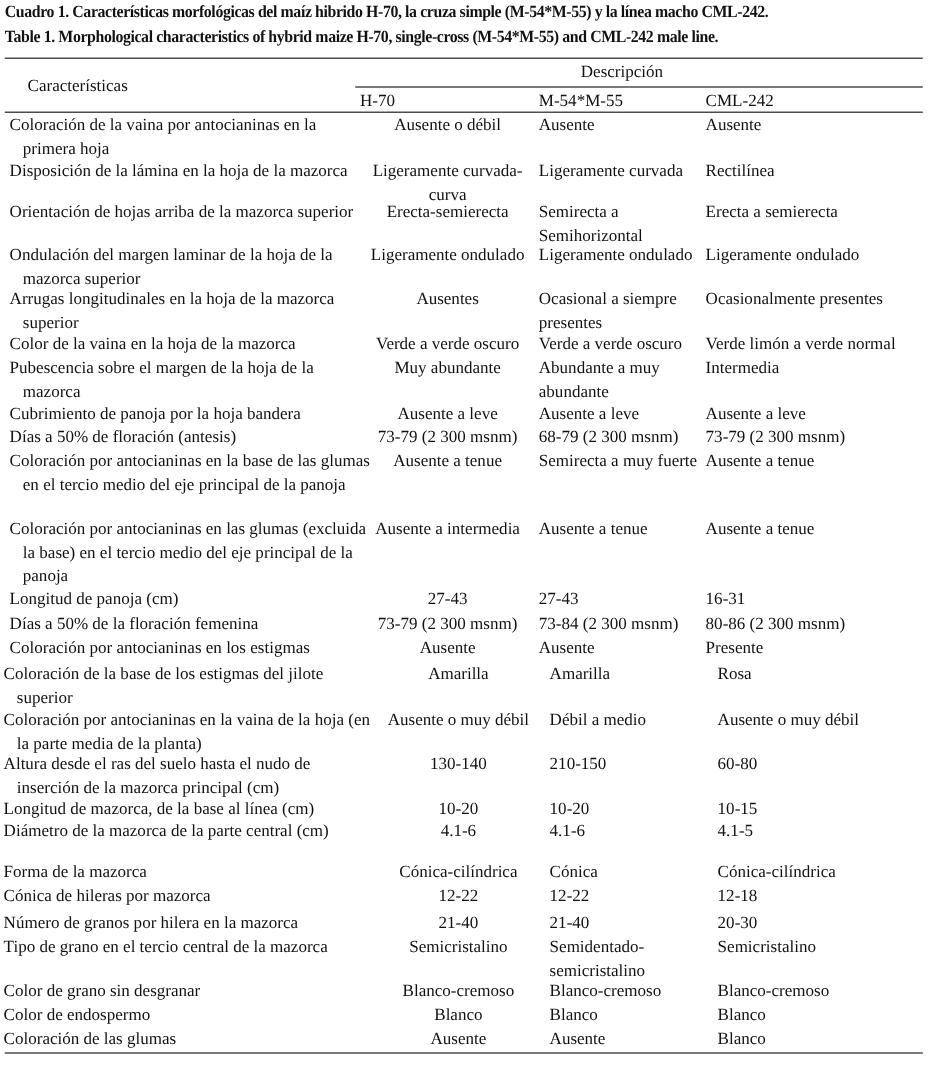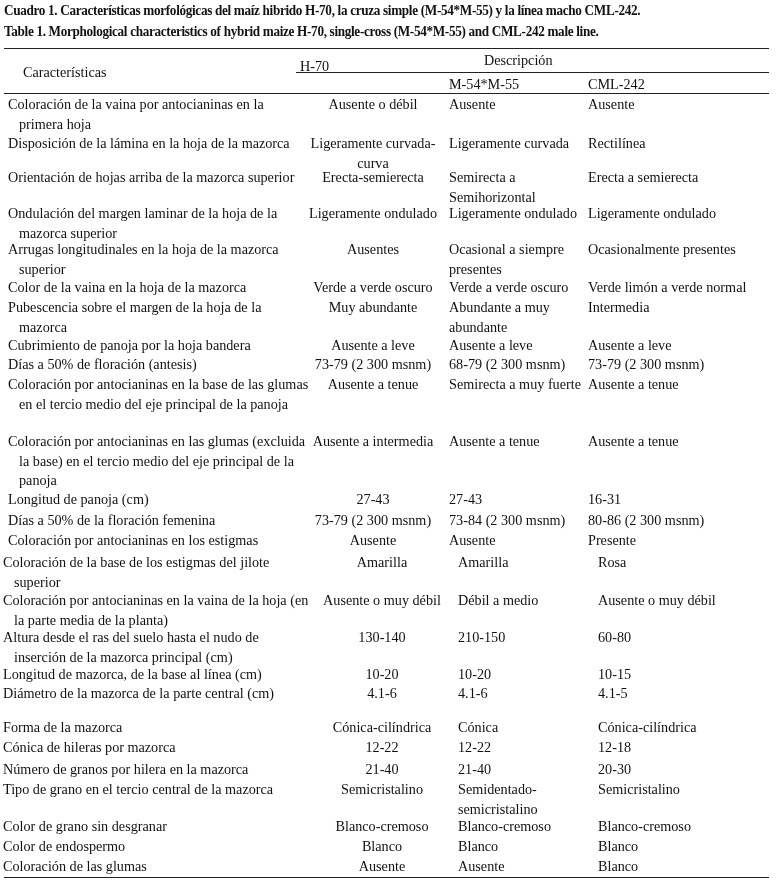--- a/index.html
+++ b/index.html
@@ -35,21 +35,21 @@
 </head>
 <body>
 
 <div class="caption cap1">Cuadro 1. Características morfológicas del maíz hibrido H-70, la cruza simple (M-54*M-55) y la línea macho CML-242.</div>
 <div class="caption cap2">Table 1. Morphological characteristics of hybrid maize H-70, single-cross (M-54*M-55) and CML-242 male line.</div>
 
 <div class="rule top"></div>
 <div class="h" style="left:23px; top:63px;">Características</div>
 <div class="h" style="left:484px; top:51px;">Descripción</div>
 <div class="rule mid"></div>
-<div class="h" style="left:300px; top:57px;">H-70</div>
+<div class="h" style="left:300px; top:75px;">H-70</div>
 <div class="h" style="left:449px; top:75px;">M-54*M-55</div>
 <div class="h" style="left:588px; top:75px;">CML-242</div>
 <div class="rule head"></div>
 
 <div id="rows">
     <div class="row" style="top: 95px;">
       <div class="c lbl">Coloración de la vaina por antocianinas en la primera hoja</div>
       <div class="c v1">Ausente o débil</div>
       <div class="c v2">Ausente</div>
       <div class="c v3">Ausente</div>

